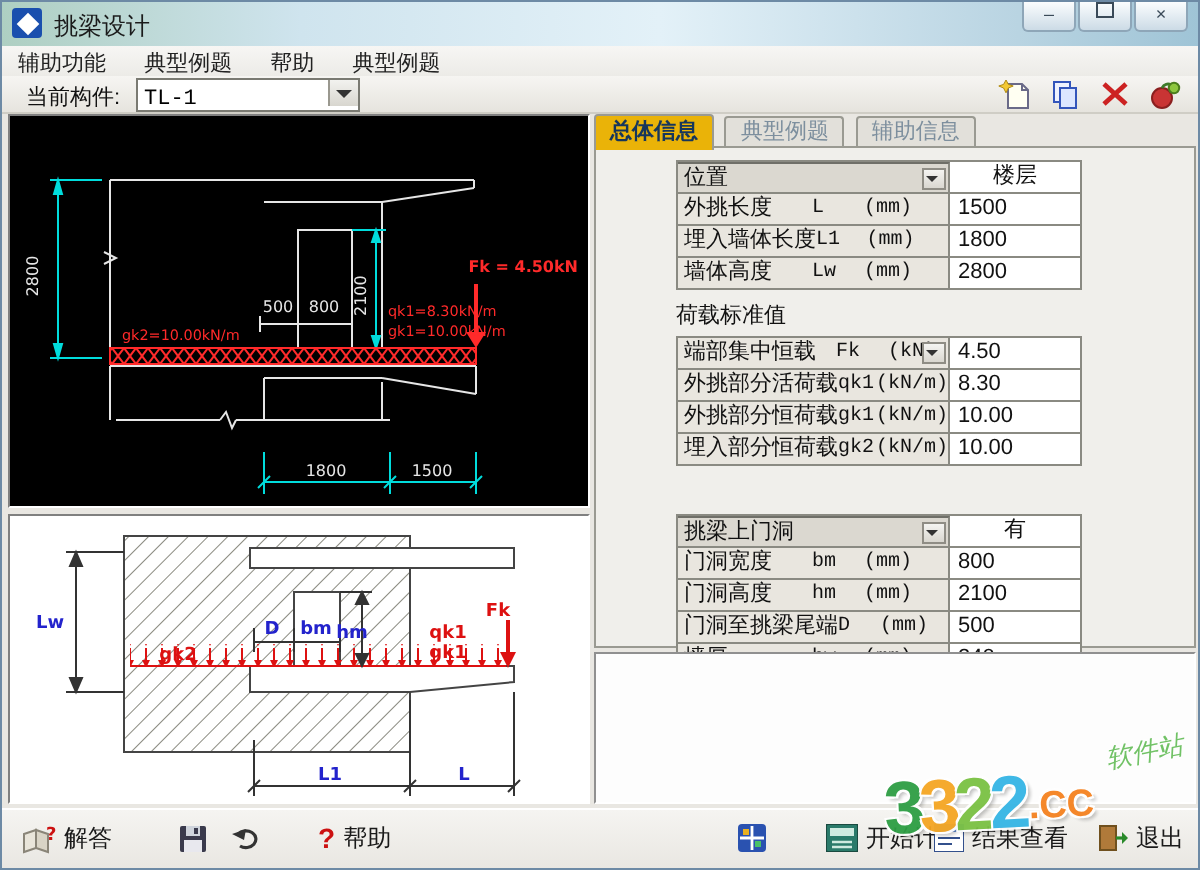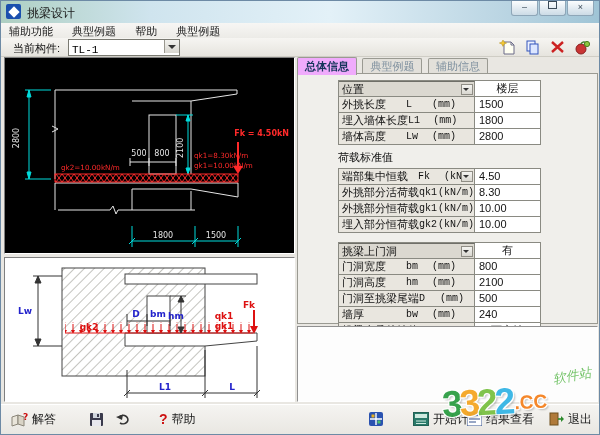--- a/index.html
+++ b/index.html
@@ -37,21 +37,21 @@
   .tool-btn{width:17px;height:16px;position:relative;}
   
   .panel-sunken{border:1px solid;border-color:#808080 #ffffff #ffffff #808080;background:#000;}
   .cad-panel{position:absolute;left:3px;top:56px;width:291px;height:197px;box-sizing:border-box;}
   .sketch-panel{position:absolute;left:3px;top:256px;width:291px;height:145px;box-sizing:border-box;background:#fff;}
   
   .right-panel{position:absolute;left:296px;top:55px;width:301px;height:268px;}
   .tabbar{position:absolute;left:0;top:0;height:17px;}
   .tab{display:inline-block;height:16px;line-height:16px;padding:0 7px;font-size:11px;
     border:1px solid #9a9a92;border-bottom:none;border-radius:2px 2px 0 0;margin-right:1px;box-sizing:border-box;}
-  .tab.active{background:#f0abfc;color:#16365c;font-weight:bold;position:relative;z-index:2;height:18px;}
+  .tab.active{background:#eab308;color:#16365c;font-weight:bold;position:relative;z-index:2;height:18px;}
   .tab.inactive{background:#e2e0da;color:#7d8f9e;margin-top:1px;height:15px;line-height:15px;}
   .tab-content{position:absolute;left:0;top:17px;width:301px;height:251px;background:#f0efeb;
     border:1px solid #9a9a92;box-sizing:border-box;}
   .info-table{margin:6px 0 0 40px;width:201px;border:1px solid #8a8a82;border-bottom:none;font-size:11px;}
   .trow{display:flex;height:15px;line-height:15px;border-bottom:1px solid #8a8a82;}
   .tlabel{width:136px;background:#e9e6df;display:flex;position:relative;box-sizing:border-box;
     border-right:1px solid #8a8a82;padding-left:3px;color:#111;white-space:nowrap;overflow:hidden;}
   .tlabel .tl-name{flex:1;}
   .tlabel .tl-sym{width:26px;font-family:"Liberation Mono",monospace;font-size:10px;}
   .tlabel .tl-unit{width:42px;font-family:Liberation Mono, monospace;font-size:10px;}
@@ -339,21 +339,21 @@
         <div class="trow">
           <div class="tlabel">
             <span class="tl-name">埋入部分恒荷载</span>
             <span class="tl-sym">gk2</span>
             <span class="tl-unit">(kN/m)</span>
           </div>
           <div class="tvalue">10.00</div>
         </div>
       </div>
 
-      <div class="info-table" style="margin-top:9px;">
+      <div class="info-table" style="margin-top:24px;">
         <div class="trow combo-head">
           <div class="tlabel">
             <span class="tl-name">挑梁上门洞</span>
             <span class="mini-drop">
                 <span class="tri-down"></span>
               </span>
           </div>
           <div class="tvalue center">有</div>
         </div>
         <div class="trow">

